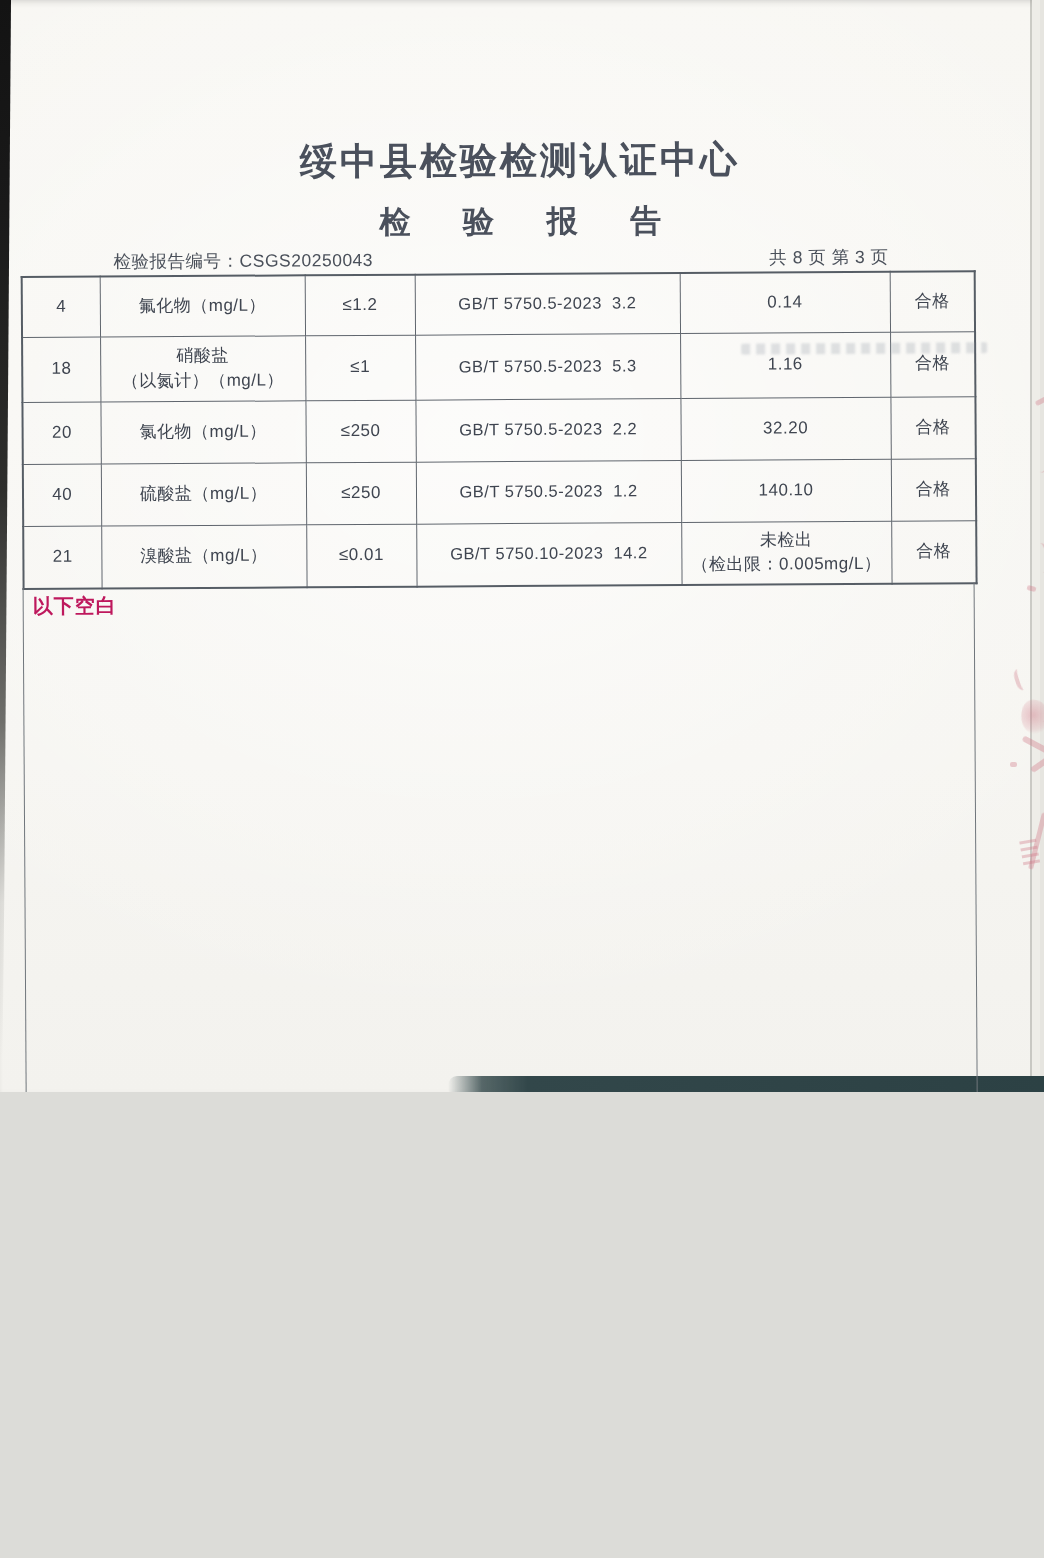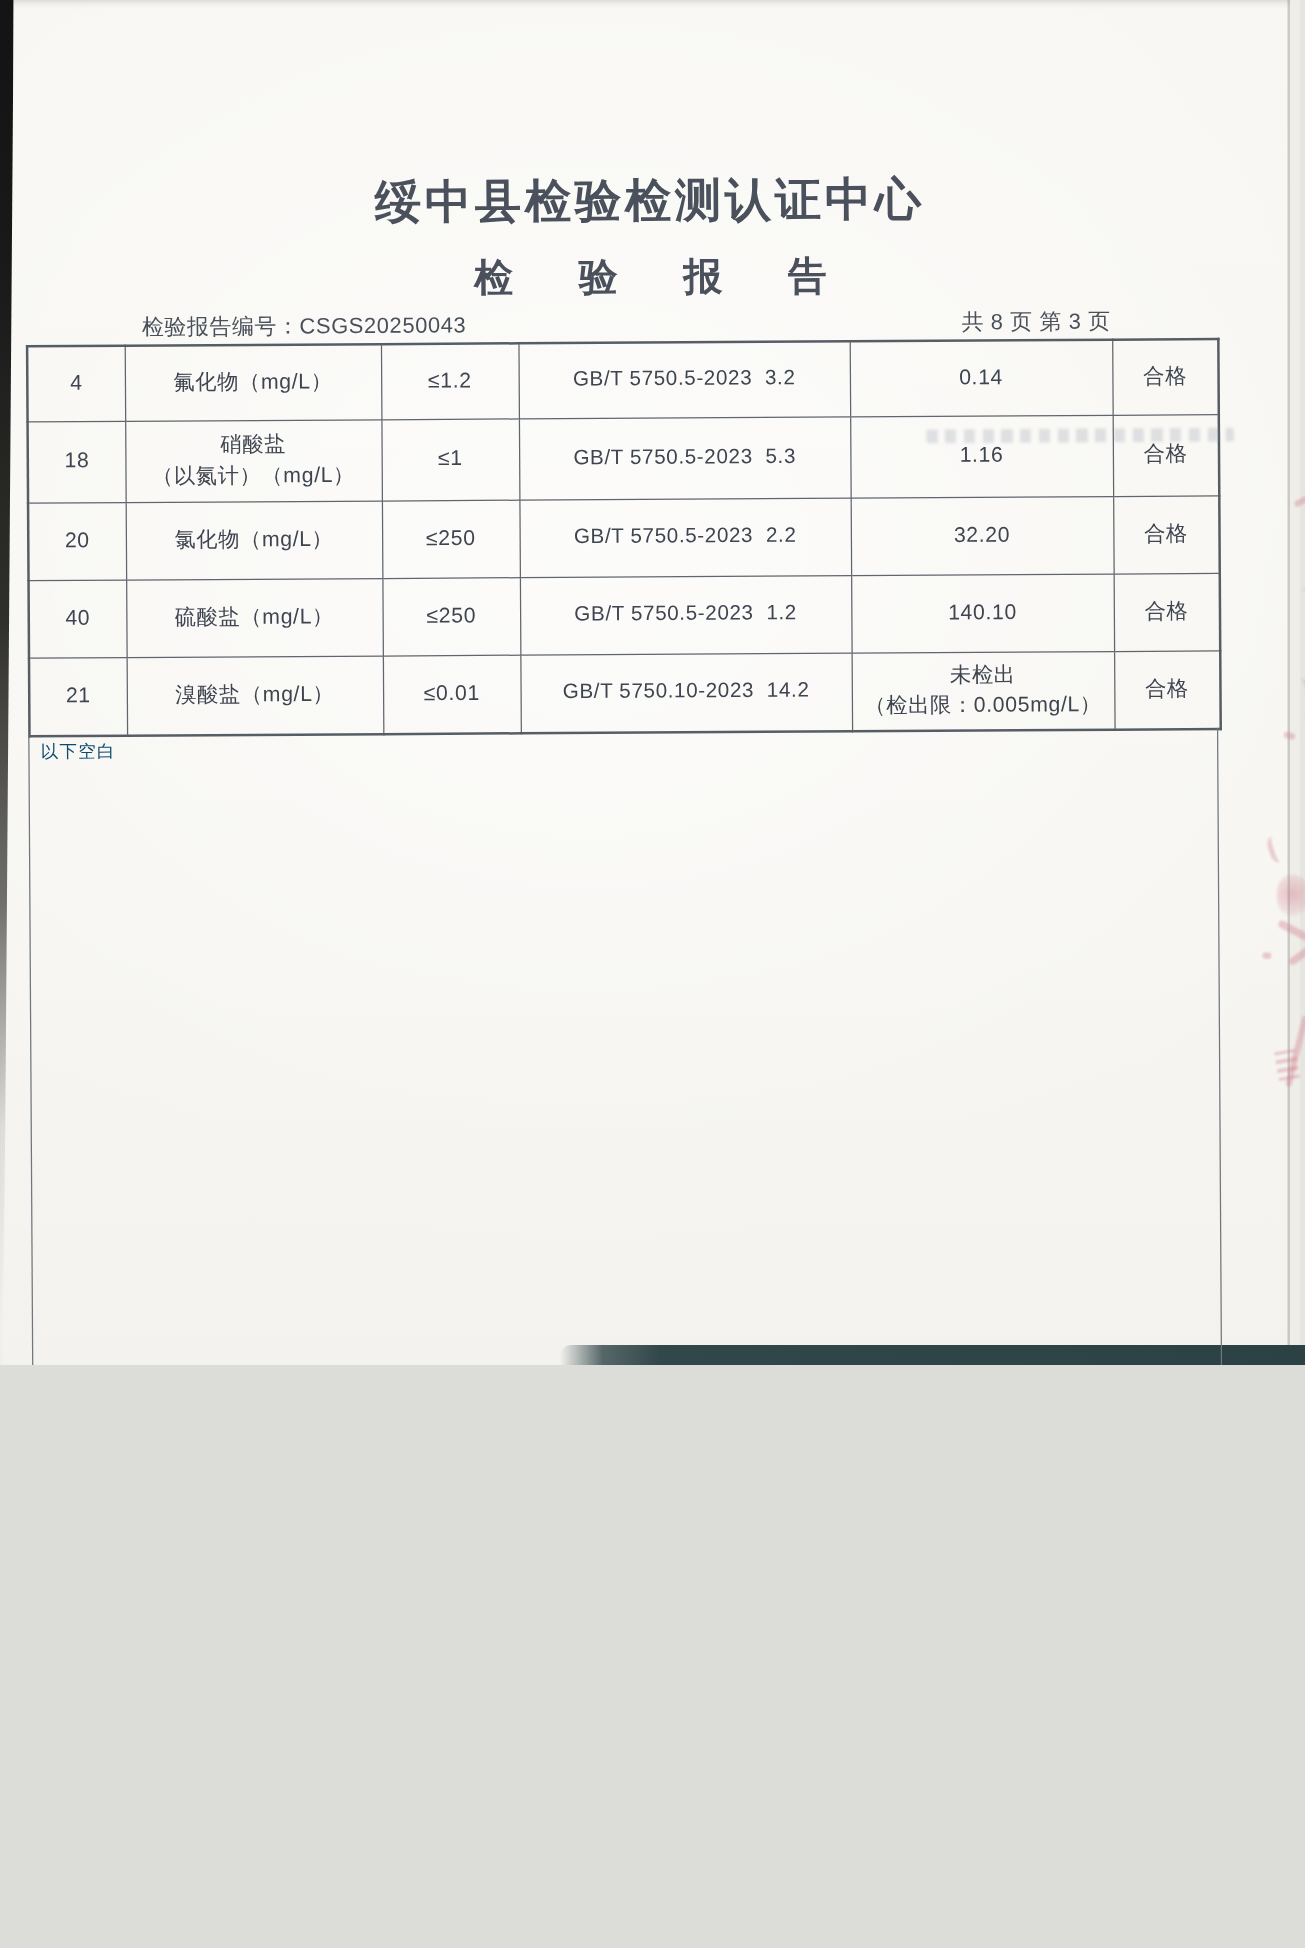--- a/index.html
+++ b/index.html
@@ -57,21 +57,21 @@
   table.report td{
     border:1px solid #60666e;text-align:center;vertical-align:middle;
     padding:2px 4px;white-space:pre-wrap;line-height:1.45;letter-spacing:.5px;
   }
   td.method{font-size:16.5px;letter-spacing:.3px;}
   tr.r17{height:60px;} tr.r18{height:65px;} tr.r19{height:62px;} tr.r20{height:62px;} tr.r21{height:63px;}
   .blank-box{
     position:absolute;left:22px;top:585px;width:950px;height:821px;
     border-left:1.5px solid #70767c;border-right:1.5px solid #70767c;border-bottom:2px solid #70767c;
   }
-  .blank-label{position:absolute;top:5px;left:9px;font-size:14px;color:#0c4a6e;letter-spacing:1px;}
+  .blank-label{position:absolute;top:5px;left:9px;font-size:20px;color:#be185d;letter-spacing:1px;font-weight:bold;}
   
   .ghost{position:absolute;border-radius:2px;filter:blur(1.2px);opacity:.5;}
   .ghost-row18{
     left:742px;top:345px;width:246px;height:11px;
     background:repeating-linear-gradient(90deg,rgba(128,138,152,.45) 0 9px,rgba(128,138,152,0) 9px 15px);
   }
   .ghost-bottom{
     left:32px;top:1390px;width:928px;height:2px;filter:blur(.4px);opacity:.45;
     background:repeating-linear-gradient(90deg,rgba(112,122,118,.5) 0 6px,rgba(112,122,118,0) 6px 14px);
   }

